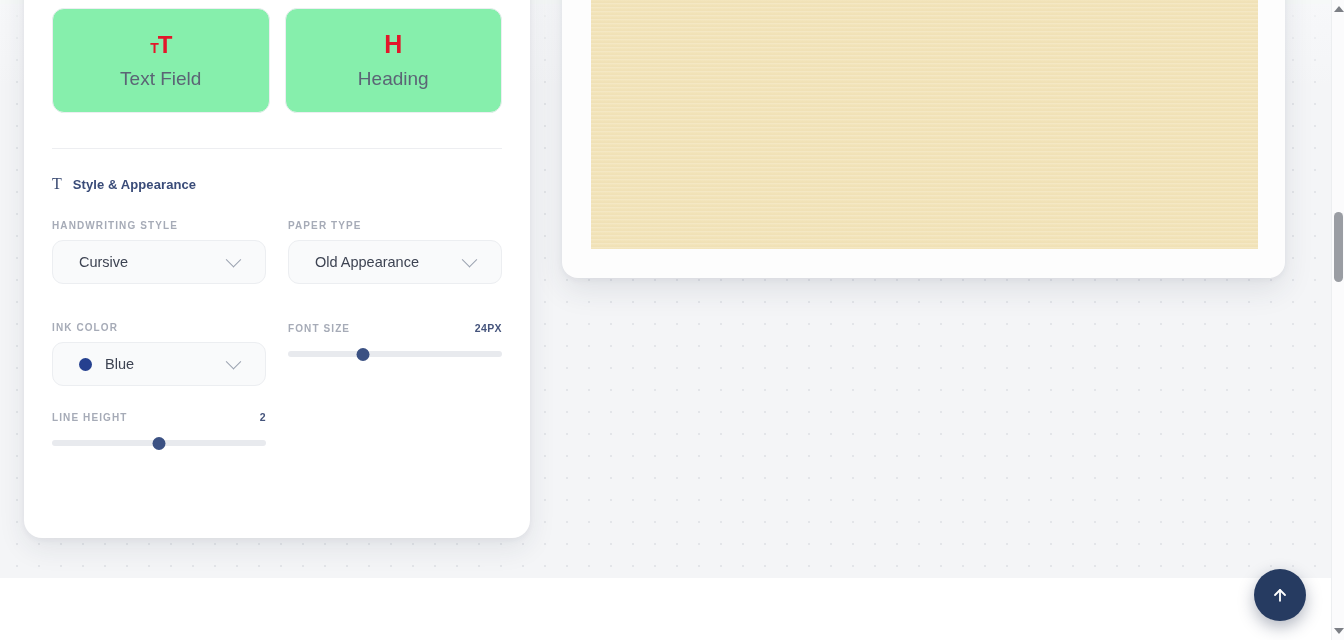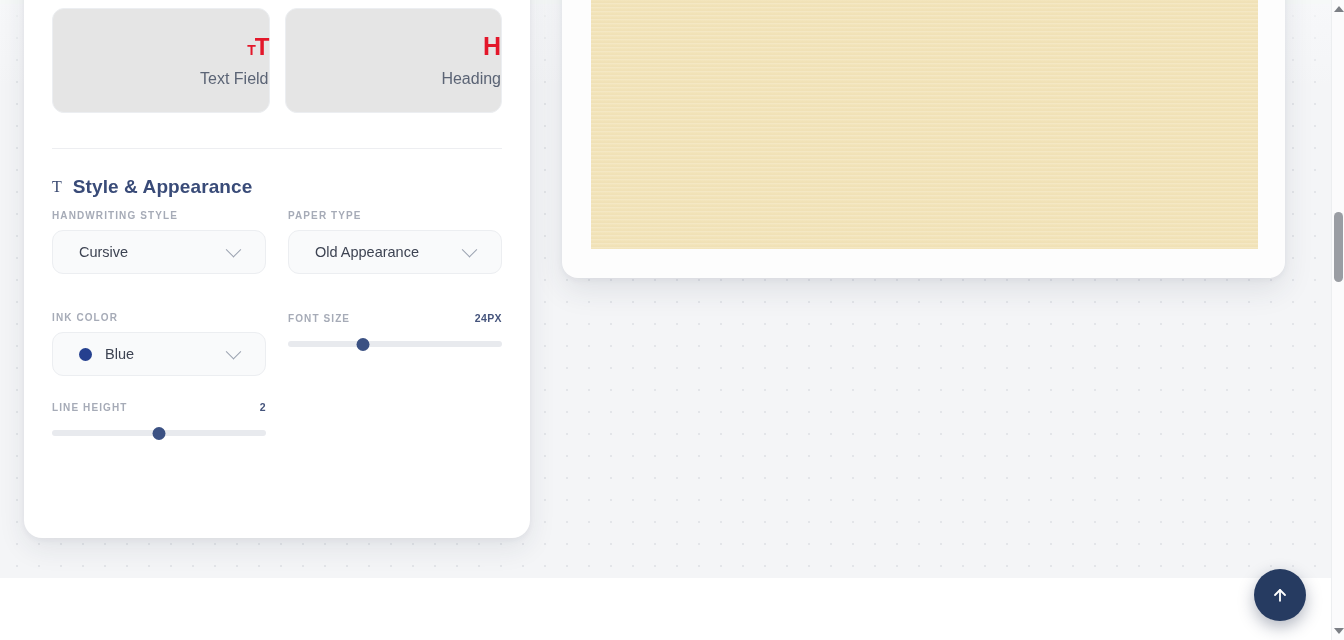--- a/index.html
+++ b/index.html
@@ -74,41 +74,41 @@
   .tile-row {
     display: flex;
     gap: 15px;
     padding-top: 0;
   }
   .tile {
     width: 228px;
     height: 105px;
     border: 1px solid #eceef1;
     border-radius: 12px;
-    background: #e5e5e5;
+    background: #86efac;
     display: flex;
     flex-direction: column;
-    align-items: flex-end;
+    align-items: center;
     justify-content: center;
     gap: 11px;
     cursor: pointer;
   }
   .tile-glyph {
     color: #e3172a;
     line-height: 1;
     height: 26px;
     display: flex;
     align-items: flex-end;
     justify-content: center;
   }
   .glyph-tt { font-size: 24px; font-weight: 700; letter-spacing: -1px; }
   .glyph-tt .small { font-size: 14px; vertical-align: baseline; }
   .glyph-h { font-size: 25px; font-weight: 700; }
   .tile-label {
-    font-size: 16px;
+    font-size: 19px;
     color: #5b6475;
   }
 
   
   .divider {
     margin: 35px 0 0 0;
     height: 1px;
     background: #edeef1;
   }
 
@@ -119,32 +119,32 @@
     gap: 11px;
     margin-top: 27px;
   }
   .section-icon {
     color: #3a4a72;
     font-size: 16px;
     line-height: 1;
     font-family: "Liberation Serif", serif;
   }
   .section-title {
-    font-size: 19px;
+    font-size: 13px;
     font-weight: 700;
     color: #394b78;
     letter-spacing: .1px;
   }
 
   
   .field-grid {
     display: grid;
     grid-template-columns: 1fr 1fr;
     column-gap: 22px;
-    margin-top: 12px;
+    margin-top: 28px;
   }
   .field { margin-bottom: 0; }
   .field-label {
     font-size: 10px;
     font-weight: 700;
     letter-spacing: 1.1px;
     color: #a6abb7;
     text-transform: uppercase;
     display: block;
     margin-bottom: 9px;

